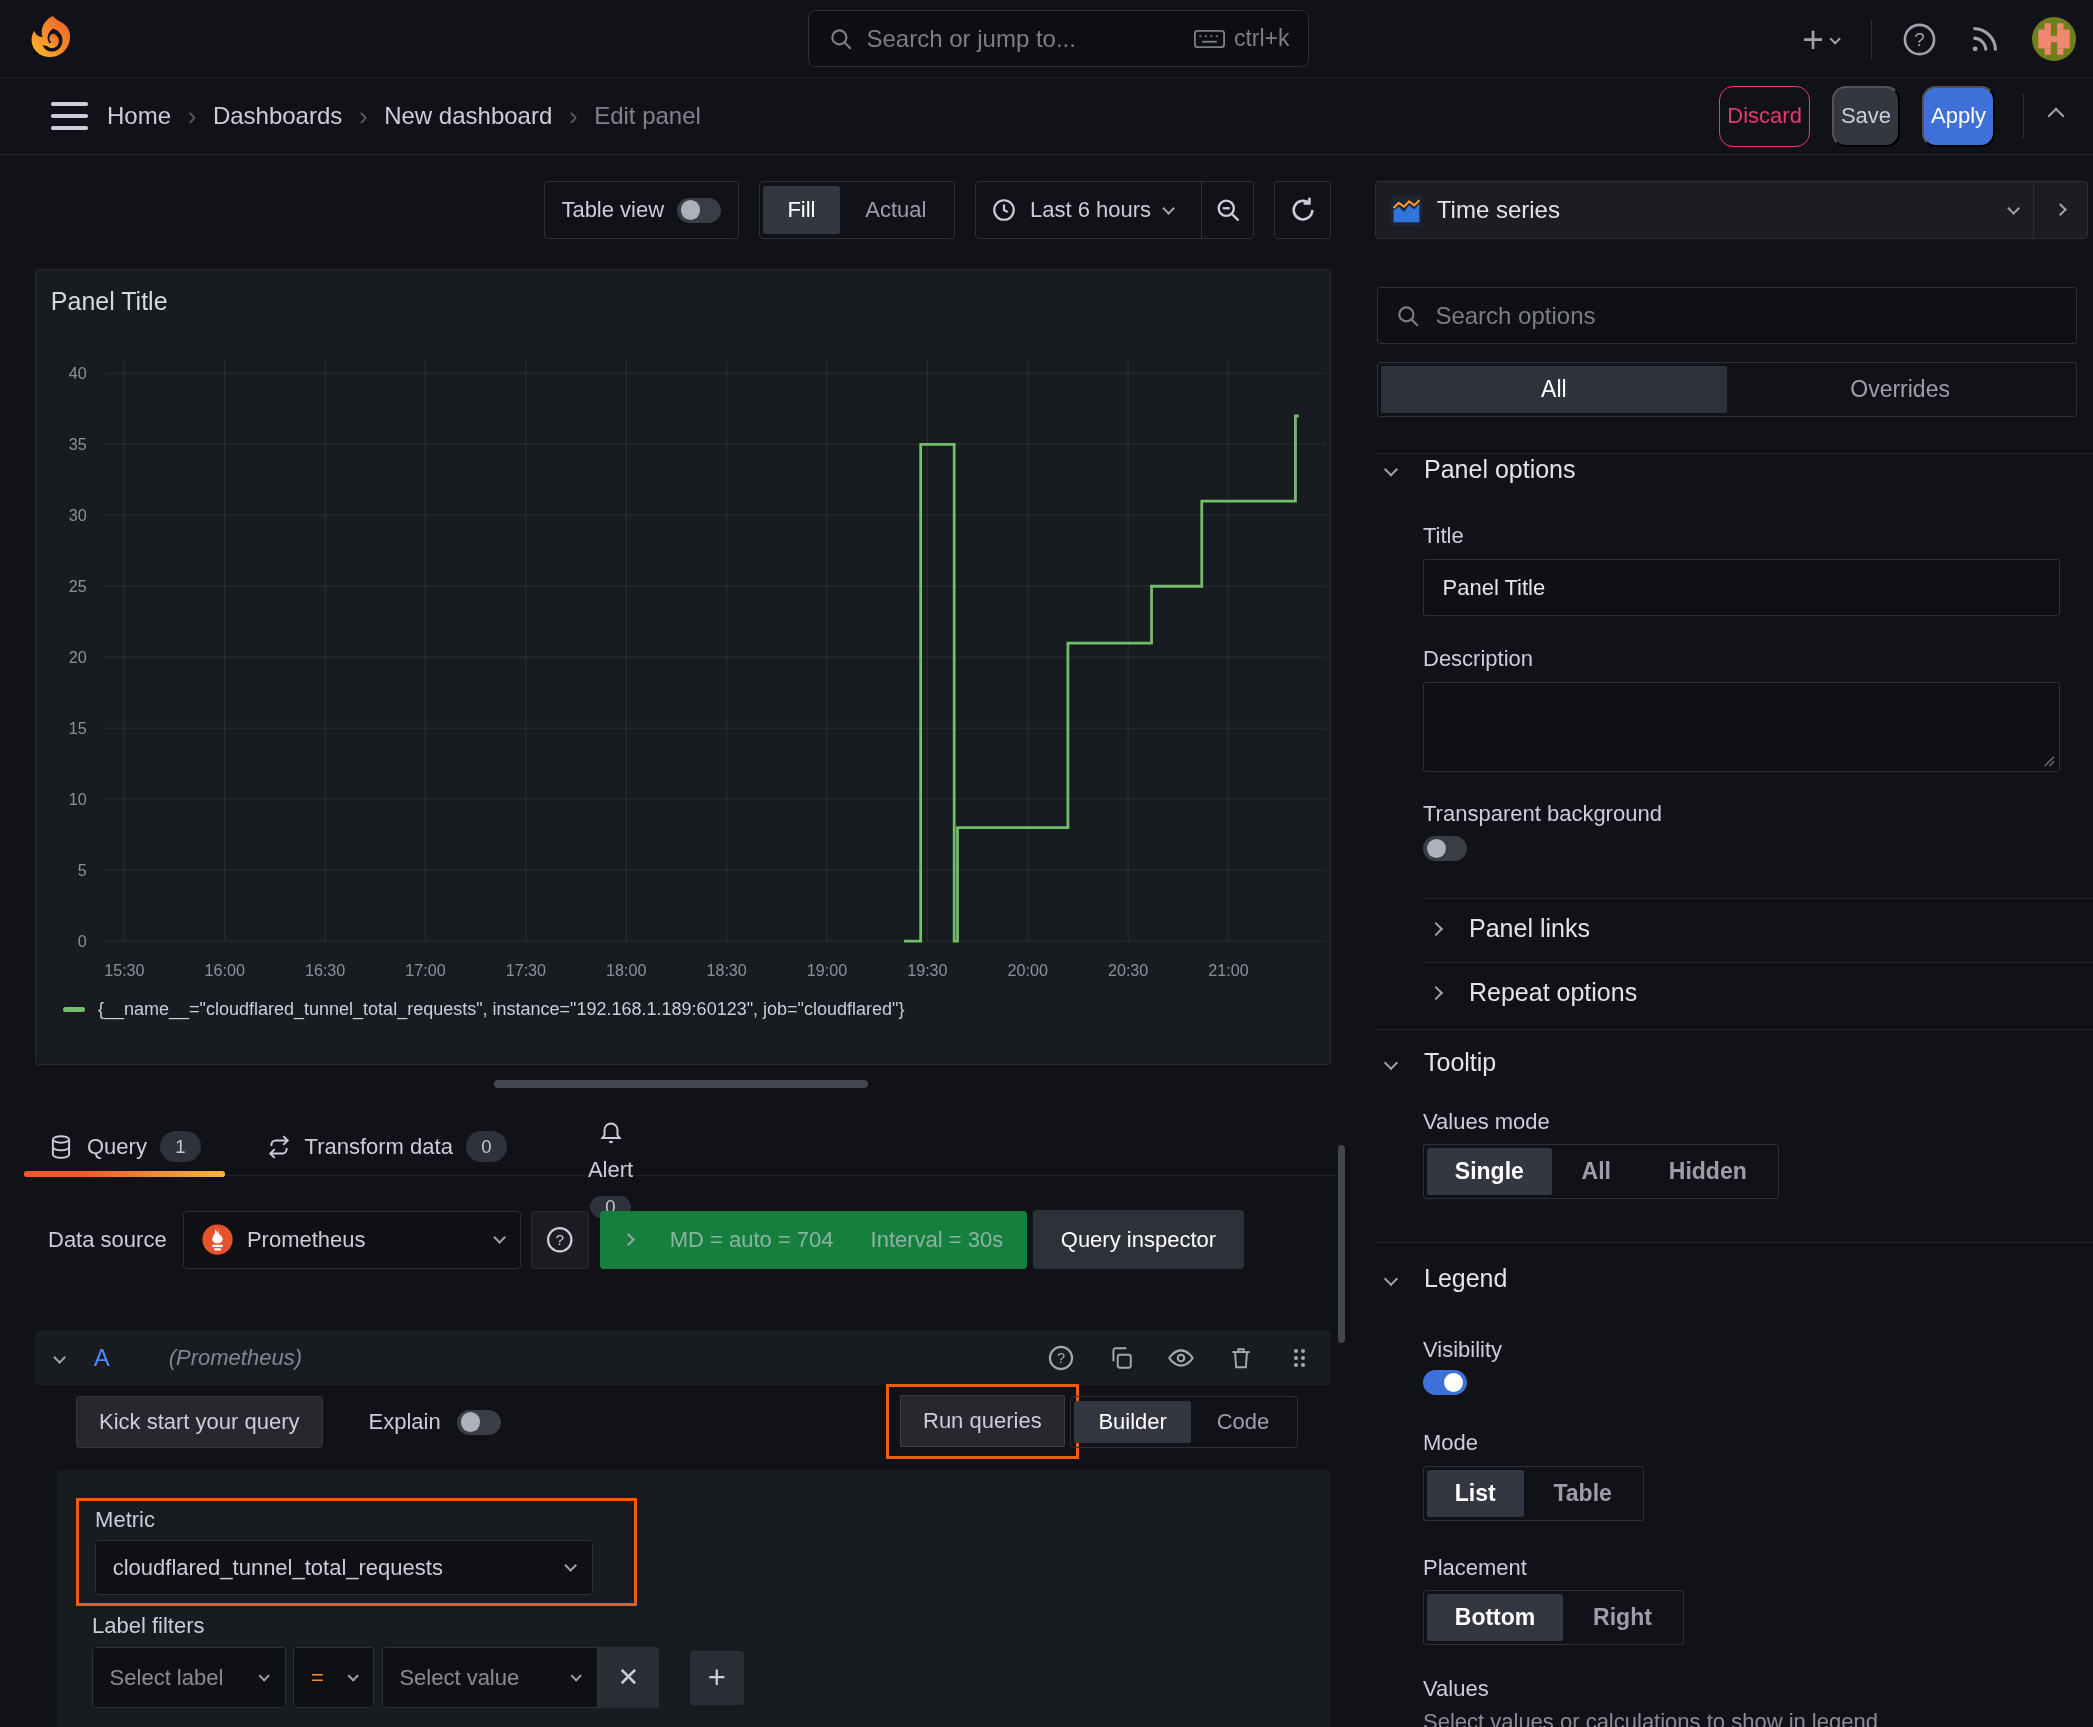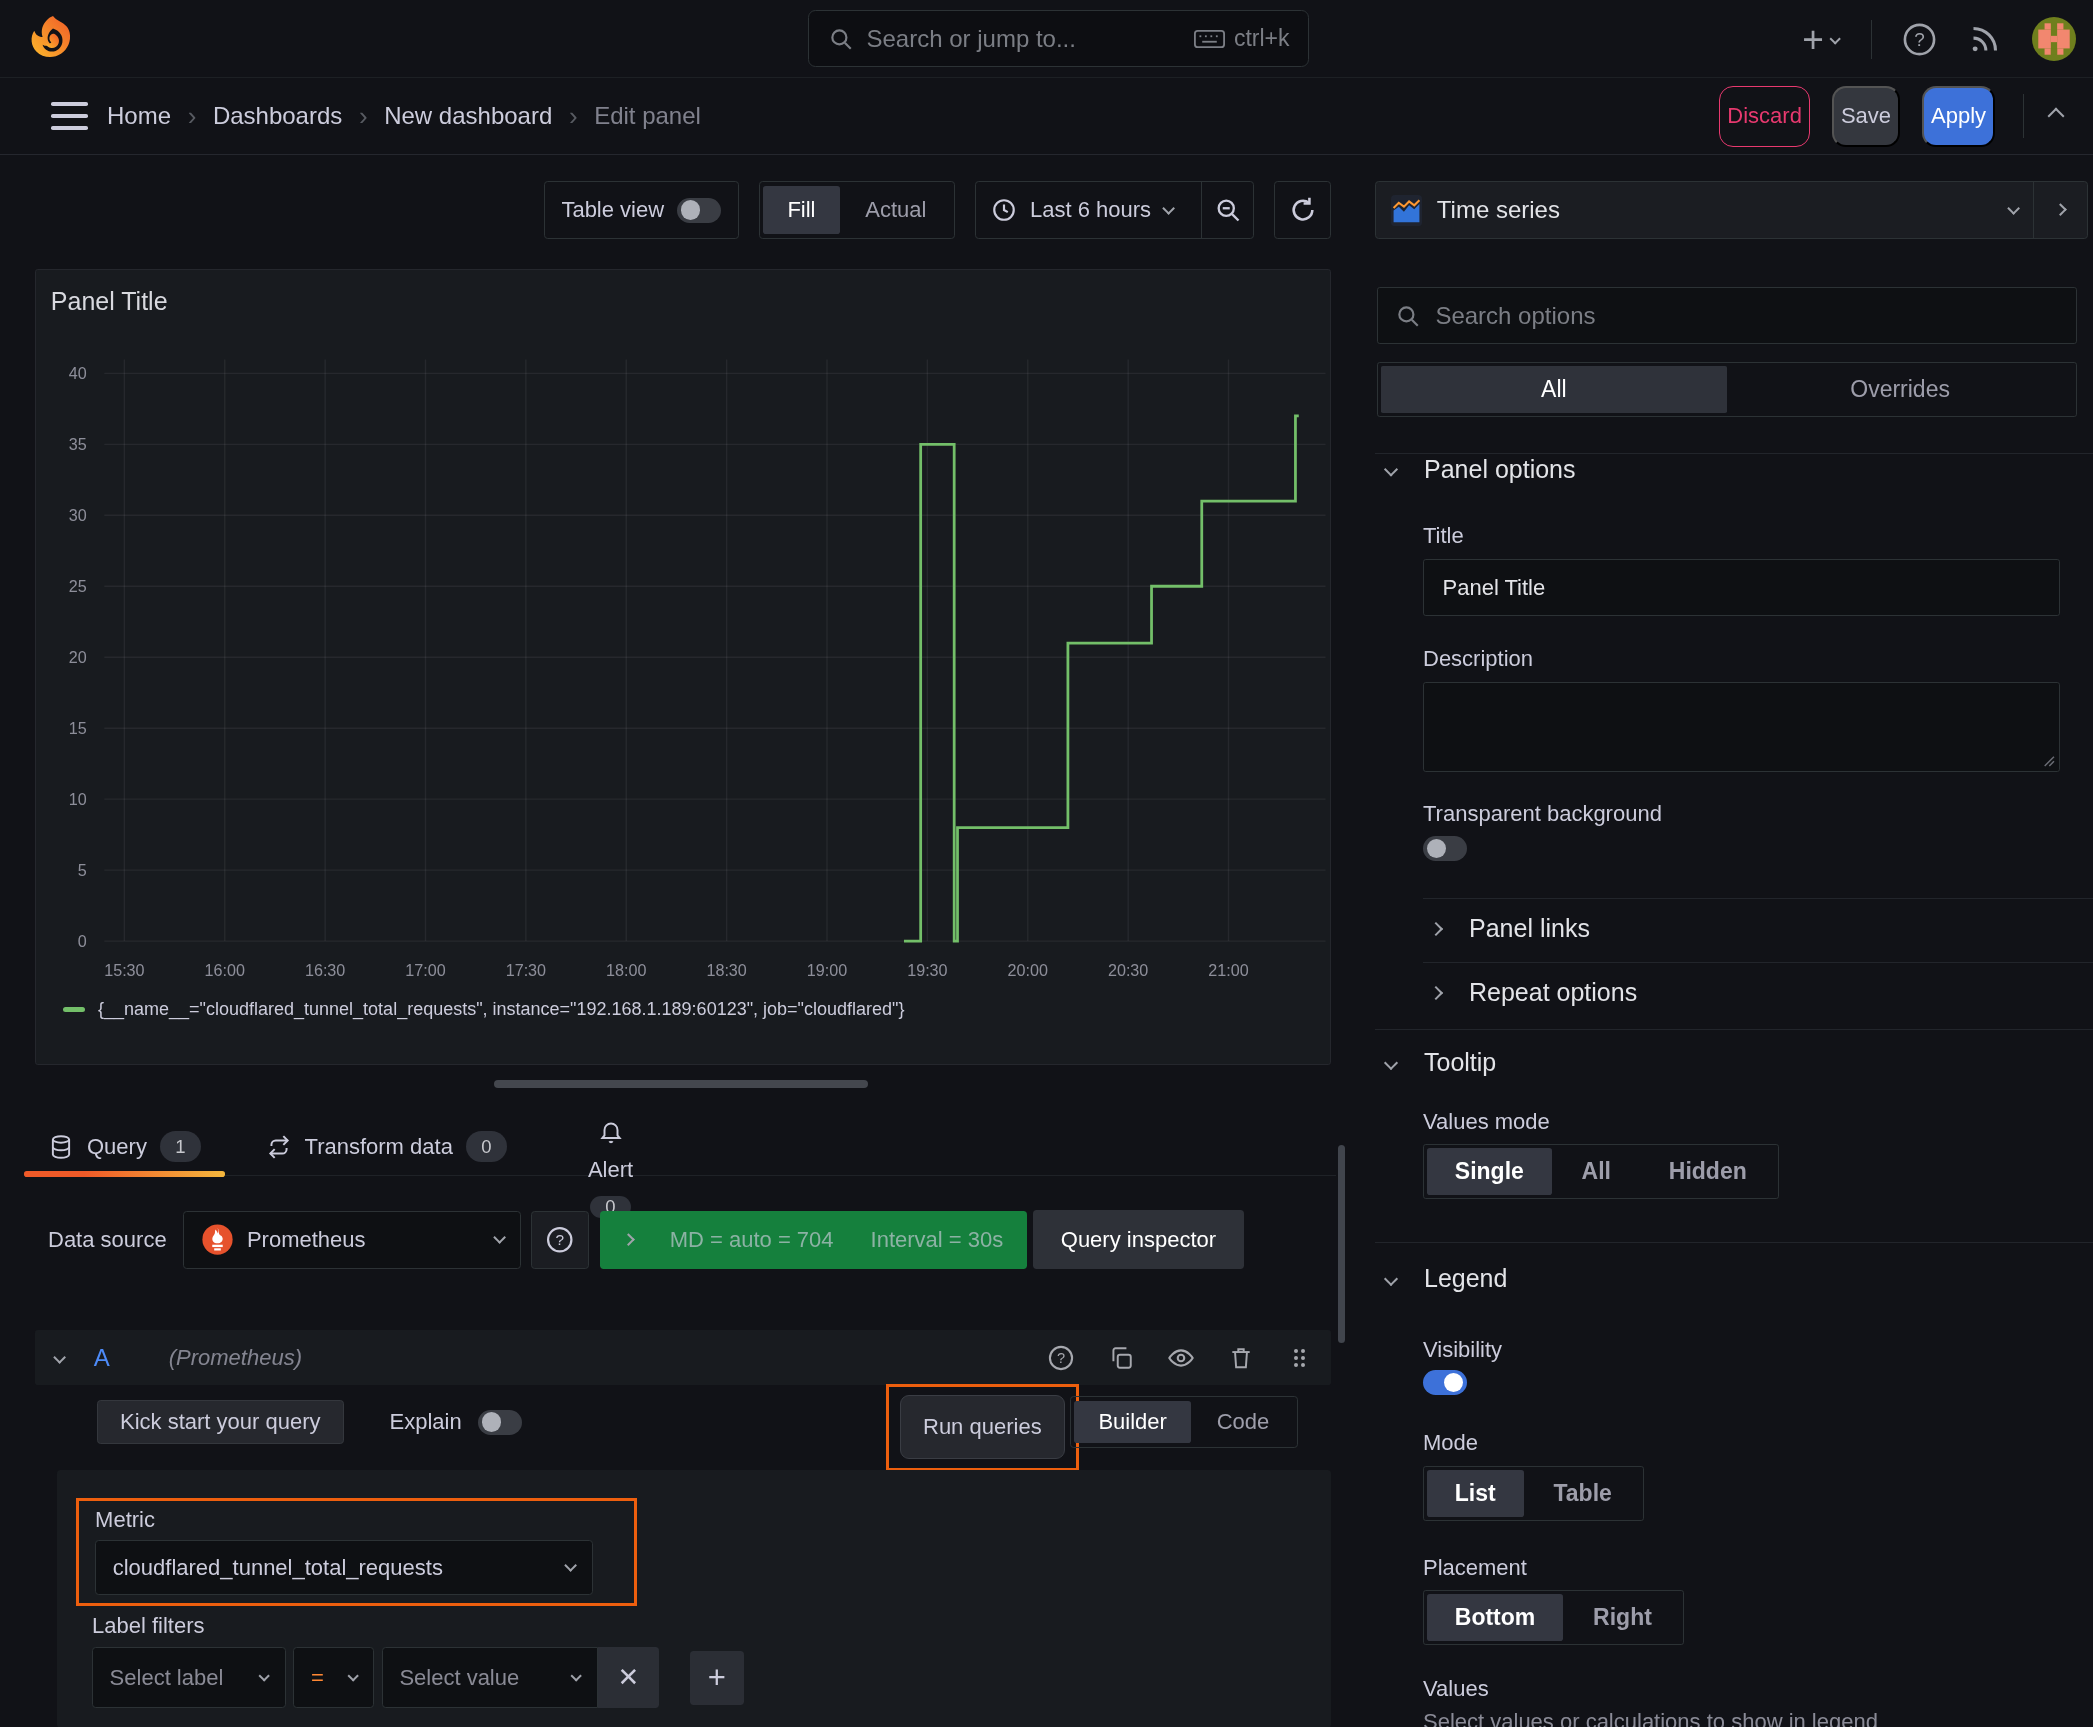--- a/index.html
+++ b/index.html
@@ -98,25 +98,25 @@
 
   
   .qrow { position:absolute; left:35px; top:1175px; width:1296px; height:55px; background:#181b1f; border-radius:2.8px; display:flex; align-items:center; padding:0 20px; }
   .qrow .refid { color:#4d8bf8; font-size:24px; font-weight:500; margin-left:29.5px; }
   .qrow .hint { color:rgba(204,204,220,0.6); font-style:italic; margin-left:59px; }
   .qrow .spacer { flex:1; }
   .qrow .ric { margin-left:33px; cursor:pointer; }
 
   
   .actions-row { position:absolute; left:35px; top:1241px; width:1296px; height:52px; display:flex; align-items:center; }
-  .kick-btn { margin-left:62px; height:44px; background:#26282e; border:0.9px solid #34373d; border-radius:3.7px; display:flex; align-items:center; padding:0 22px; cursor:pointer; }
+  .kick-btn { margin-left:41px; height:52px; background:#26282e; border:0.9px solid #34373d; border-radius:3.7px; display:flex; align-items:center; padding:0 22px; cursor:pointer; }
   .explain-label { margin-left:46px; color:#ccccdc; }
   .explain-toggle { margin-left:16.6px; }
   .run-outline { position:absolute; left:851px; top:-12px; border:3.7px solid #ed5f0e; padding:8.3px 11px; }
-  .run-btn { height:64px; background:#26282e; border:0.9px solid #3a3d44; border-radius:9px; display:flex; align-items:center; padding:0 22px; cursor:pointer; }
+  .run-btn { height:52px; background:#26282e; border:0.9px solid #3a3d44; border-radius:1px; display:flex; align-items:center; padding:0 22px; cursor:pointer; }
   .bc-group { position:absolute; right:33px; top:0; height:52px; }
 
   
   .builder-card { position:absolute; left:57px; top:1315px; width:1274px; height:258px; background:#181b1f; border-radius:3.7px; }
   .metric-hl { position:absolute; left:18.5px; top:8.3px; width:561px; height:108px; border:3.7px solid #ed5f0e;margin-top:20px; }
   .metric-label { position:absolute; left:16.6px; top:5.5px; font-size:22px; color:#ccccdc; }
   .metric-select { position:absolute; left:16.6px; top:39px; width:498px; height:55px; justify-content:space-between; }
   .lf-label { position:absolute; left:35px; top:143px; }
   .lf-row { position:absolute; left:35px; top:177px; display:flex; align-items:center; height:61px; }
   .lf-select { height:61px; justify-content:space-between; }

